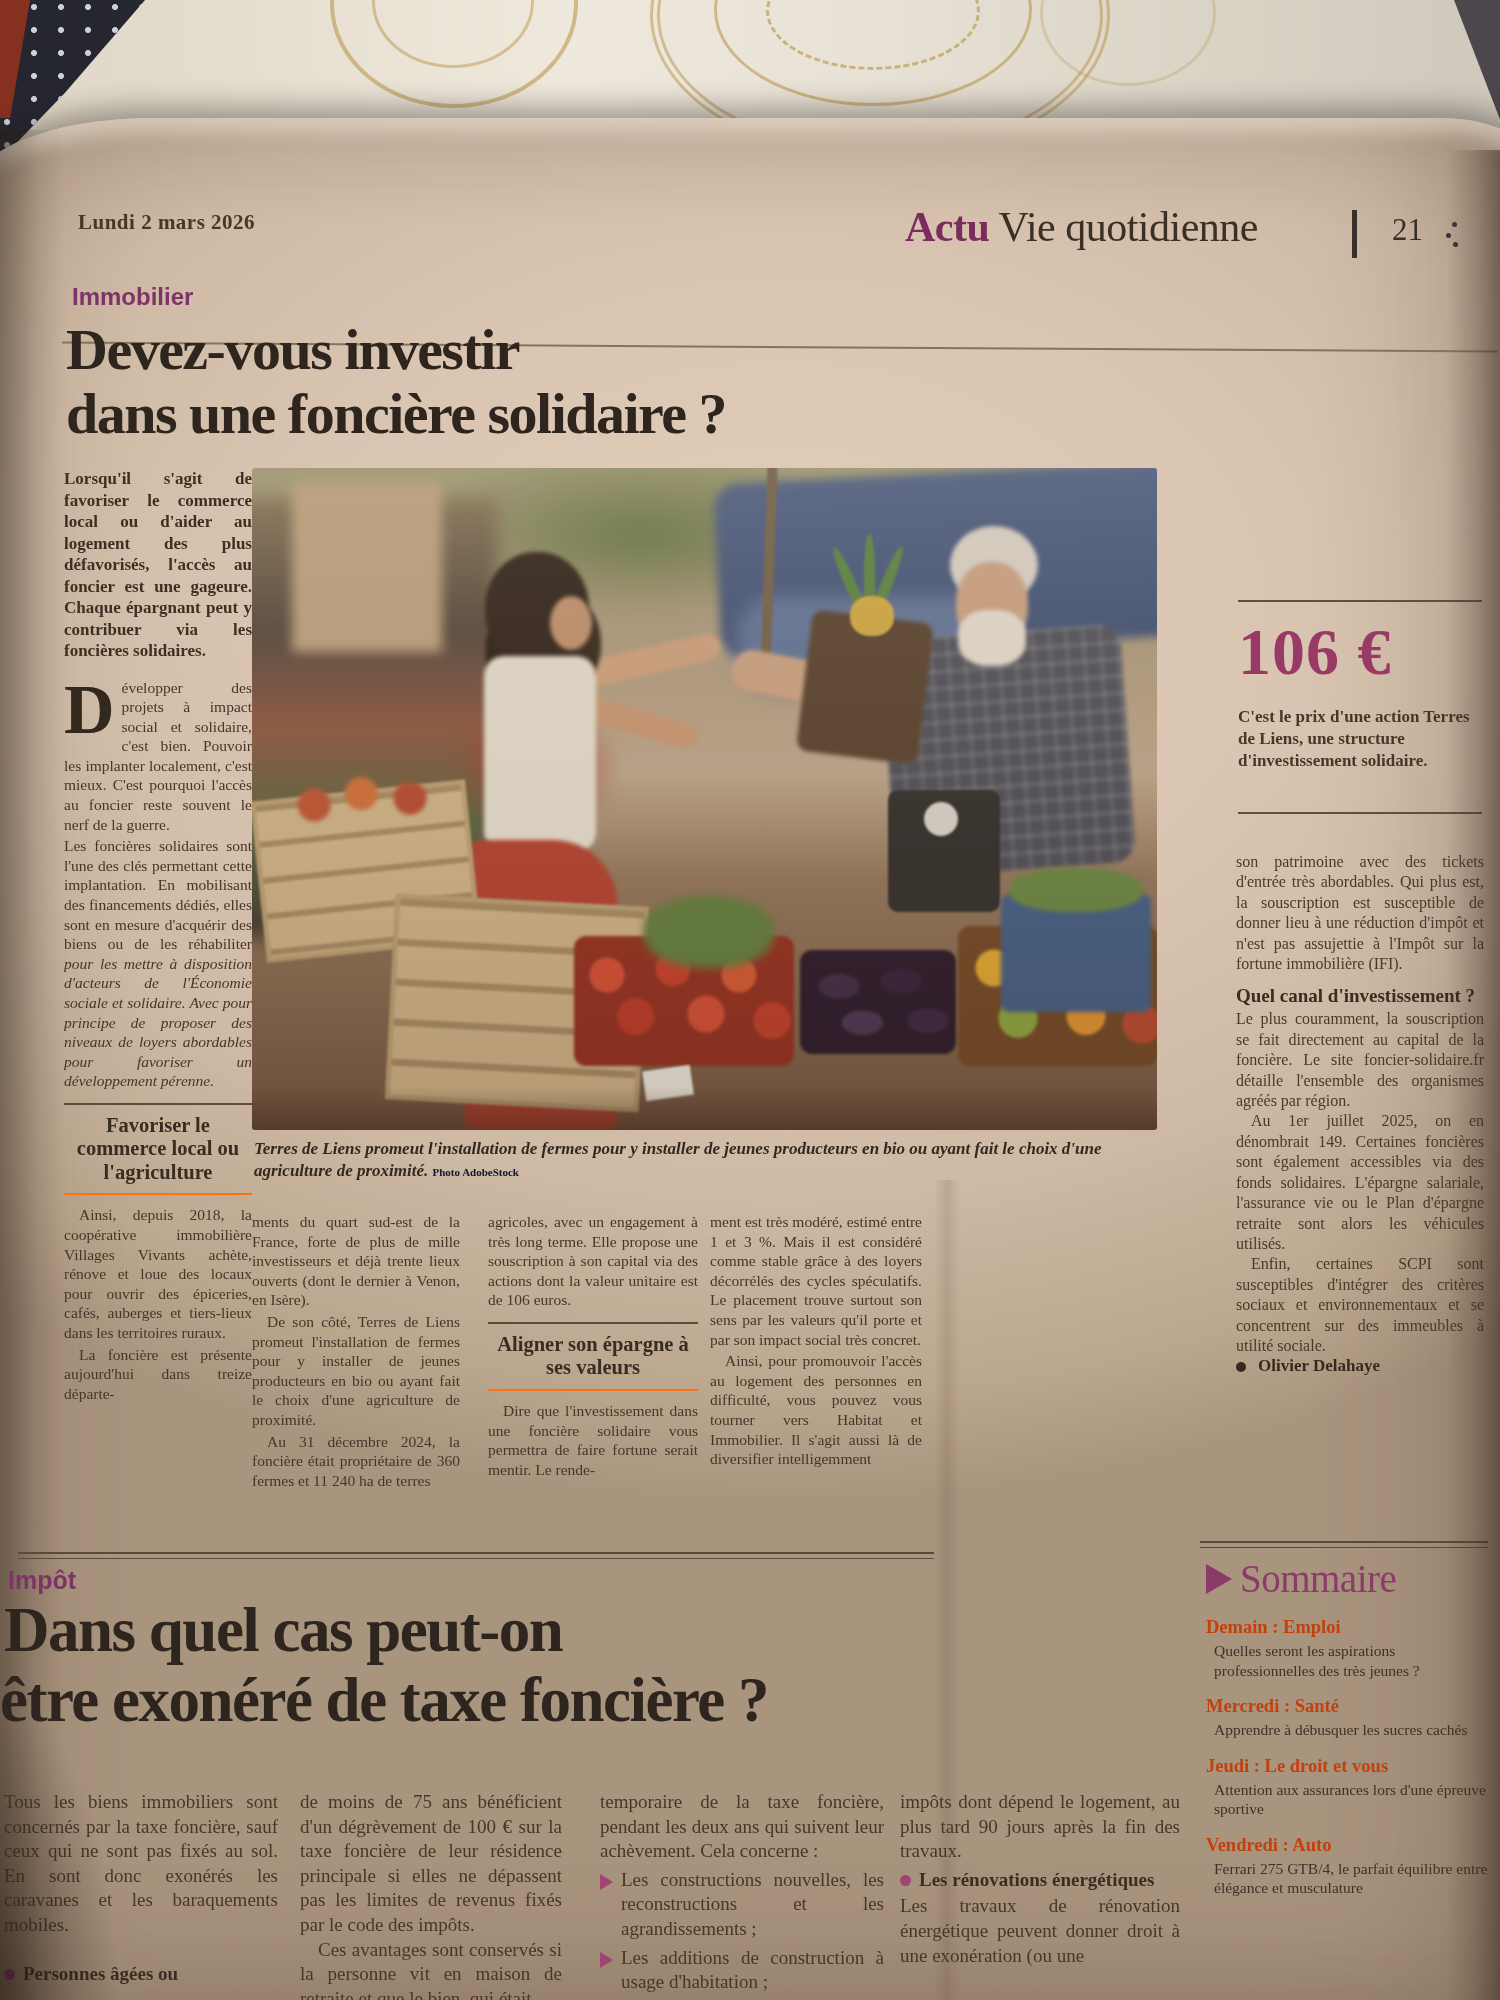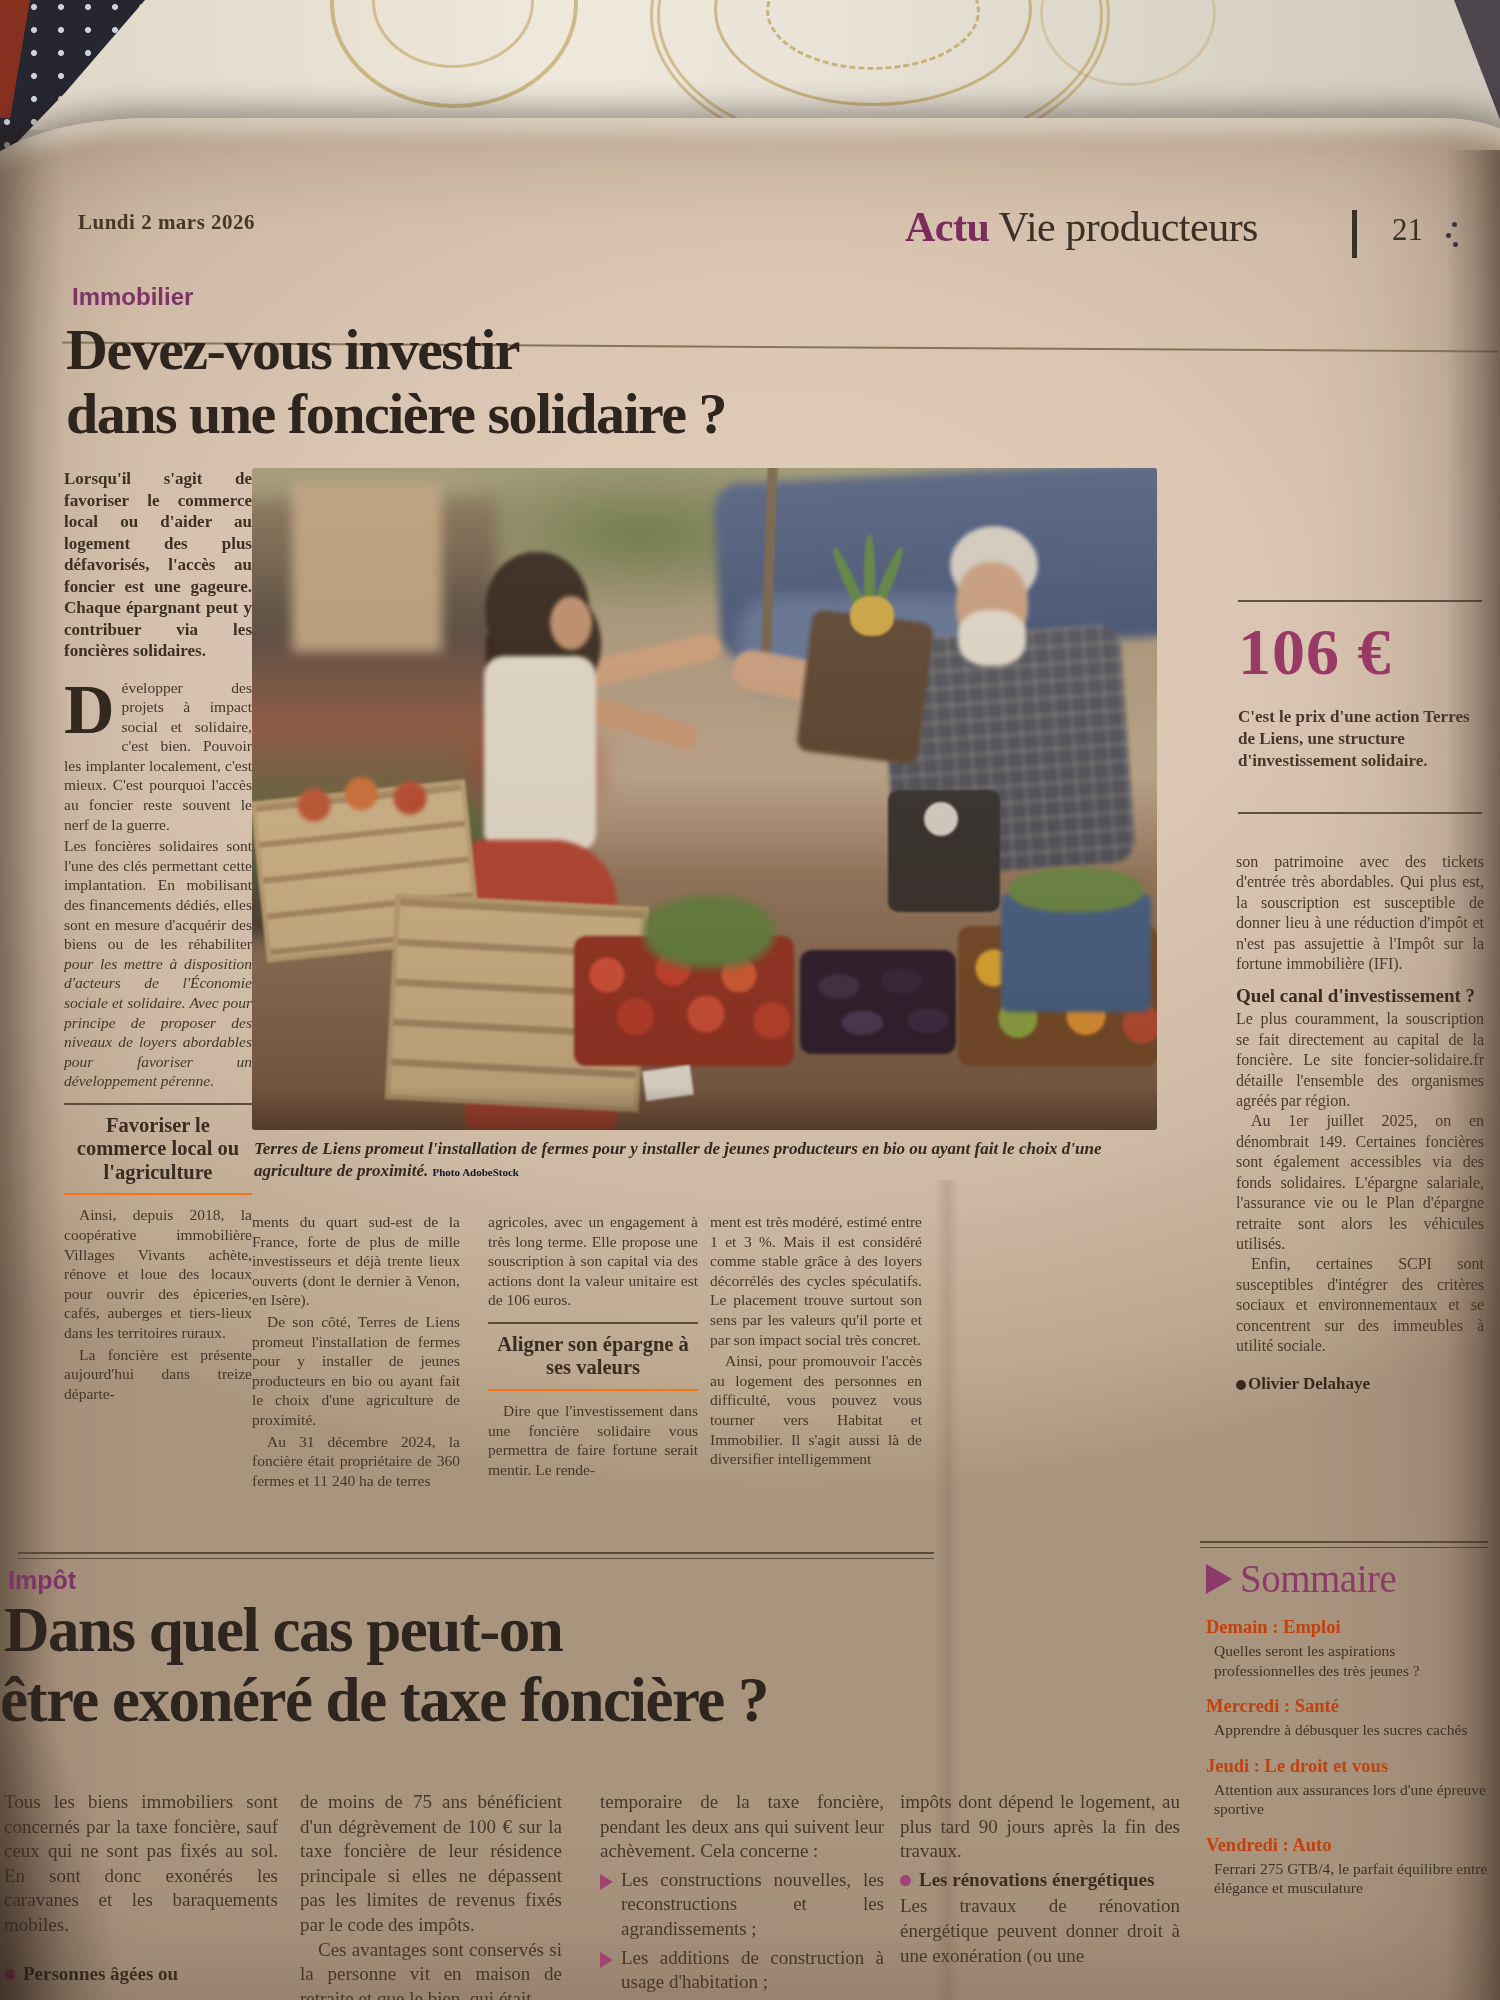--- a/index.html
+++ b/index.html
@@ -65,21 +65,21 @@
   .ital{font-style:italic;}
   .xhead{font-weight:bold;text-align:center;font-size:20.5px;line-height:23.5px;color:#392c21;
      padding:9px 4px;border-top:2px solid #5d4c3b;border-bottom:2px solid #f97316;margin:12px 0 10px 0;}
   .hairline{height:2px;background:#5f4f3e;}
   .price{font-weight:bold;font-size:66px;color:#993a66;letter-spacing:1px;}
   .price-cap{font-weight:bold;font-size:17px;line-height:22px;color:#49362a;text-align:left;}
   .side-bt{font-size:16px;line-height:20.4px;text-align:justify;color:#4a392c;}
   .side-bt p{margin:0;}
   .side-bt p.ind{text-indent:15px;}
   .side-xhead{font-weight:bold;font-size:19px;line-height:23px;color:#392c21;margin:10px 0 2px 0;}
-  .byline{font-weight:bold;font-size:17px;color:#352a1f;margin-top:18px;display:flex;align-items:center;gap:2px;}
+  .byline{font-weight:bold;font-size:17px;color:#352a1f;margin-top:0;display:flex;align-items:center;gap:12px;}
   .cap{font-size:17px;line-height:22px;font-weight:bold;font-style:italic;color:#33281e;}
   .cap .credit{font-weight:bold;font-style:normal;font-size:11px;color:#0f172a;}
   .drule{border-top:2px solid #5a4a39;border-bottom:1px solid #5a4a39;height:4px;}
   .b2{font-size:19px;line-height:24.6px;text-align:justify;color:#47372a;}
   .b2 p{margin:0;}
   .b2 p.ind{text-indent:18px;}
   .bhead{font-weight:bold;color:#3a2d21;}
   .bullet-row{display:flex;gap:8px;margin-top:4px;}
   .tri{width:0;height:0;border-left:13px solid #a04472;border-top:8px solid rgba(0,0,0,0);
        border-bottom:8px solid rgba(0,0,0,0);flex:0 0 auto;margin-top:6px;}
@@ -188,21 +188,21 @@
   <div class="corner-red"></div>
   <div class="corner-right"></div>
 
   <div class="paper"></div>
   <div class="shadow-left"></div>
   <div class="crease"></div>
 
   <div class="pg">
 
     <div class="abs date" style="left:78px;top:210px;">Lundi 2 mars 2026</div>
-    <div class="abs masthead" style="left:905px;top:203px;"><span class="accent">Actu</span><span> </span><span>Vie producteurs</span></div>
+    <div class="abs masthead" style="left:905px;top:203px;"><span class="accent">Actu</span><span> </span><span>Vie quotidienne</span></div>
     <div class="abs vbar" style="left:1352px;top:210px;"></div>
     <div class="abs pageno" style="left:1392px;top:212px;">21</div>
     <div class="abs dots3" style="left:1446px;top:222px;">
         <i></i>
         <i></i>
         <i></i>
       </div>
     <div class="abs rule" style="left:62px;top:346px;width:1436px;transform:rotate(.35deg);"></div>
 
     <div class="abs kicker" style="left:72px;top:283px;font-size:24px;">Immobilier</div>

